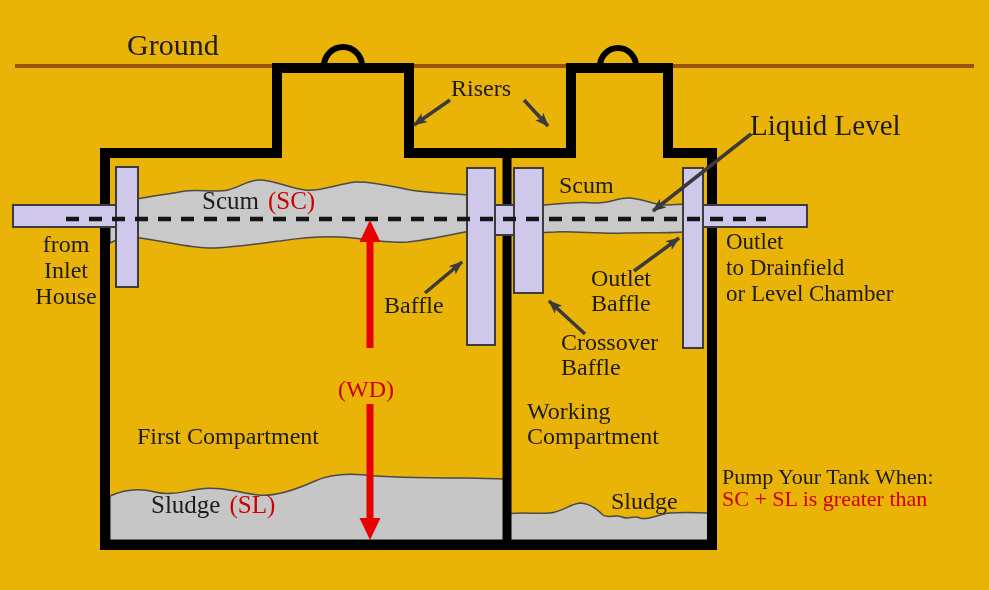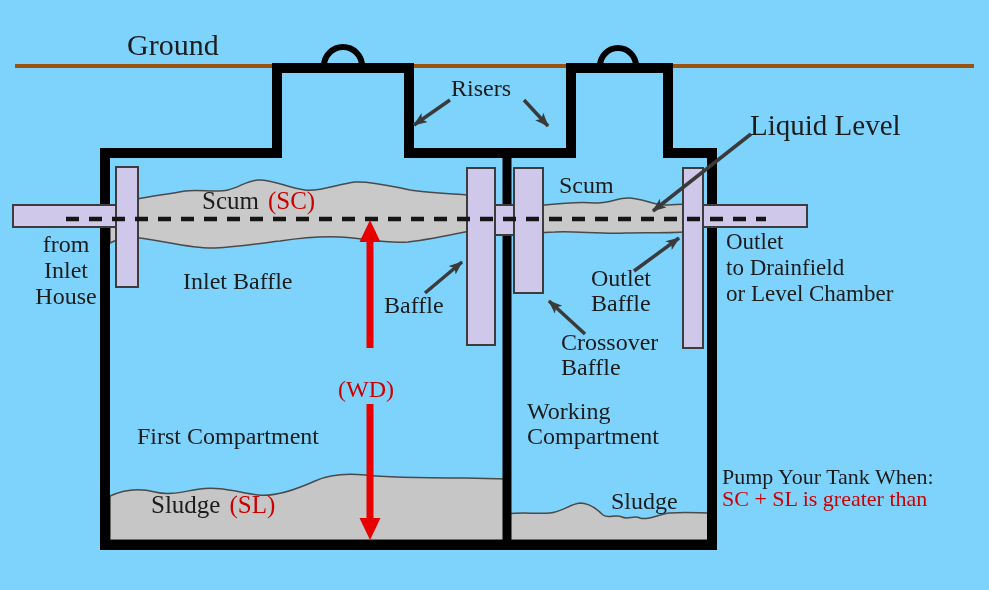--- a/index.html
+++ b/index.html
@@ -1,16 +1,16 @@
 <!DOCTYPE html>
 <html style="--accent-red: #cc0000; --arrow-red: #e60000; --baffle-fill: #cfc8ea; --baffle-stroke: #3c3c3c; --scum-fill: #c9c9c9; --scum-stroke: #4a4a4a; --sludge-fill: #c6c6c6; --ground-brown: #9a520f; --wall-black: #000000; --arrow-dark: #3a3a3a; --text-dark: #1c1c1c;"><head>
 <meta charset="utf-8">
 <style>
   html,body{margin:0;padding:0;background:#ffffff;}
-  #stage{position:relative;width:989px;height:590px;background:#7dd3fc;overflow:hidden;
+  #stage{position:relative;width:989px;height:590px;background:#eab308;overflow:hidden;
          font-family:"Liberation Serif","DejaVu Serif",serif;}
   #diagram-svg{position:absolute;left:0;top:0;}
   .lbl{position:absolute;color:var(--text-dark,#1c1c1c);white-space:nowrap;line-height:1.06;}
   .red{color:var(--accent-red,#cc0000);}
   .abbr{margin-left:9px;}
   .center{text-align:center;}
   .line{display:block;}
 
   #lbl-ground{left:127px;top:29px;font-size:30px;}
   #lbl-risers{left:451px;top:76px;font-size:24px;}
@@ -113,21 +113,20 @@
   <div class="lbl" id="lbl-scum1">
     <span>Scum</span><span class="red abbr">(SC)</span>
   </div>
 
   <div class="lbl center" id="lbl-inlet">
     <span class="line">from</span>
     <span class="line">Inlet</span>
     <span class="line">House</span>
   </div>
 
-  <div class="lbl" id="lbl-inlet-baffle">Inlet Baffle</div>
 
   <div class="lbl" id="lbl-baffle">Baffle</div>
 
   <div class="lbl center red" id="lbl-wd">(WD)</div>
 
   <div class="lbl" id="lbl-first-compartment">First Compartment</div>
 
   <div class="lbl" id="lbl-sludge1">
     <span>Sludge</span><span class="red abbr">(SL)</span>
   </div>

